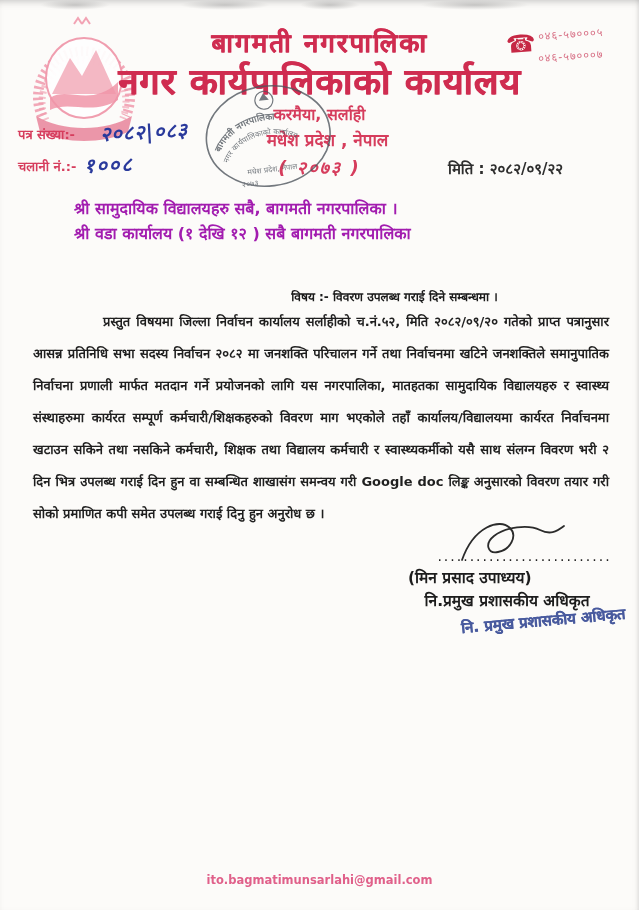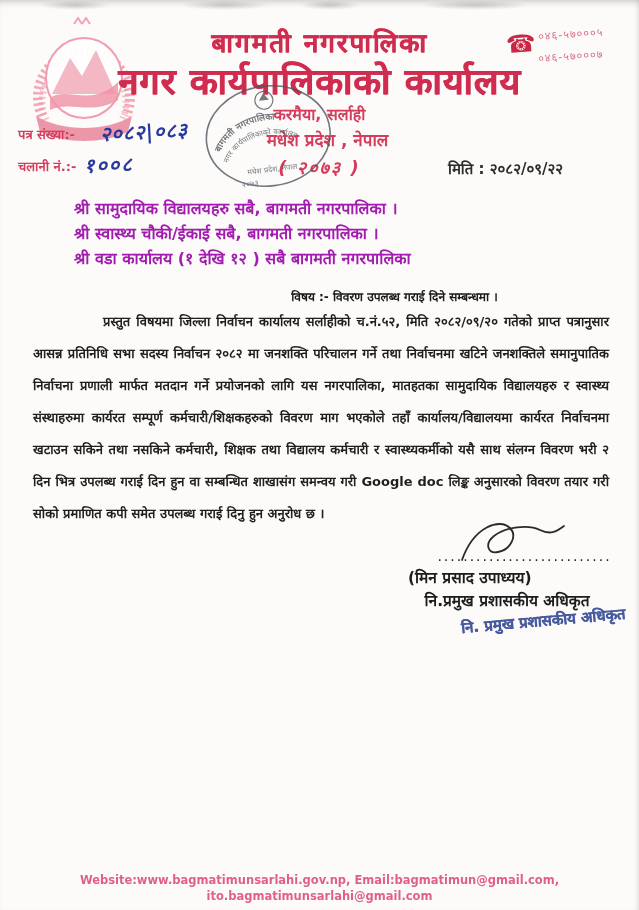--- a/index.html
+++ b/index.html
@@ -148,34 +148,32 @@
     <div class="chalani-row">
       <span class="meta-label">चलानी नं.:-</span>
       <span class="hand chalani-value">१००८</span>
     </div>
   </div>
 
   <div class="abs date-line">मिति : २०८२/०९/२२</div>
 
   <div class="abs recipients">
     <div>श्री सामुदायिक विद्यालयहरु सबै, बागमती नगरपालिका ।</div>
-    <div>श्री स्वास्थ्य चौकी/ईकाई  सबै, बागमती नगरपालिका ।</div>
     <div>श्री वडा कार्यालय (१ देखि १२ ) सबै बागमती नगरपालिका</div>
   </div>
 
   <div class="abs subject">विषय :- विवरण उपलब्ध गराई दिने सम्बन्धमा ।</div>
 
   <div class="abs body-text">प्रस्तुत विषयमा जिल्ला निर्वाचन कार्यालय सर्लाहीको च.नं.५२, मिति २०८२/०९/२० गतेको प्राप्त पत्रानुसार आसन्न प्रतिनिधि सभा सदस्य निर्वाचन २०८२ मा जनशक्ति परिचालन गर्ने तथा निर्वाचनमा खटिने जनशक्तिले समानुपातिक निर्वाचना प्रणाली मार्फत मतदान गर्ने  प्रयोजनको लागि यस नगरपालिका, मातहतका सामुदायिक विद्यालयहरु र स्वास्थ्य संस्थाहरुमा कार्यरत सम्पूर्ण कर्मचारी/शिक्षकहरुको विवरण माग भएकोले तहाँ कार्यालय/विद्यालयमा कार्यरत निर्वाचनमा खटाउन सकिने तथा नसकिने कर्मचारी, शिक्षक तथा विद्यालय कर्मचारी र स्वास्थ्यकर्मीको यसै साथ संलग्न विवरण भरी २ दिन भित्र उपलब्ध गराई दिन हुन वा सम्बन्धित शाखासंग समन्वय गरी Google doc लिङ्क अनुसारको विवरण तयार गरी सोको प्रमाणित  कपी समेत उपलब्ध गराई दिनु हुन अनुरोध छ ।</div>
 
   <svg class="abs sig-squiggle" viewBox="0 0 120 52">
     <path d="M10,44 C22,10 48,2 58,12 C66,20 58,34 46,36 C36,38 32,28 42,20 C54,11 76,8 88,14 C98,19 104,16 112,10" fill="none" stroke="#2b2b2b" stroke-width="1.8" stroke-linecap="round"></path>
   </svg>
   <div class="abs sig-dots">...........................</div>
   <div class="abs sig-name">(मिन प्रसाद उपाध्यय)</div>
   <div class="abs sig-desg">नि.प्रमुख प्रशासकीय अधिकृत</div>
   <div class="abs sig-stamp">नि. प्रमुख प्रशासकीय अधिकृत</div>
 
   <div class="abs footer">
-    <div>Website:www.bagmatimunsarlahi.gov.np, Email:bagmatimun@gmail.com,</div>
     <div>ito.bagmatimunsarlahi@gmail.com</div>
   </div>
 
 </div>
 
 </body></html>

